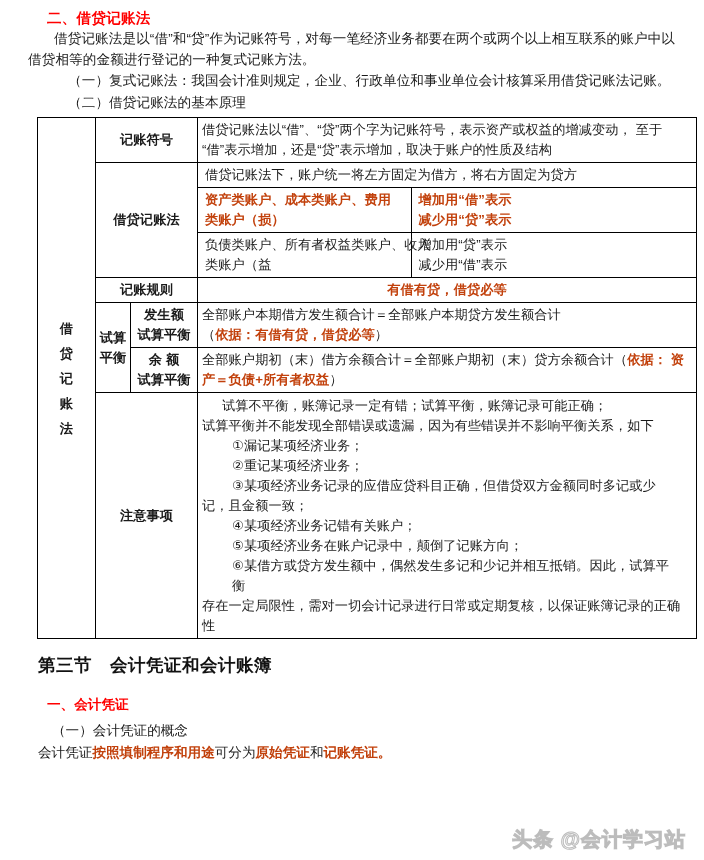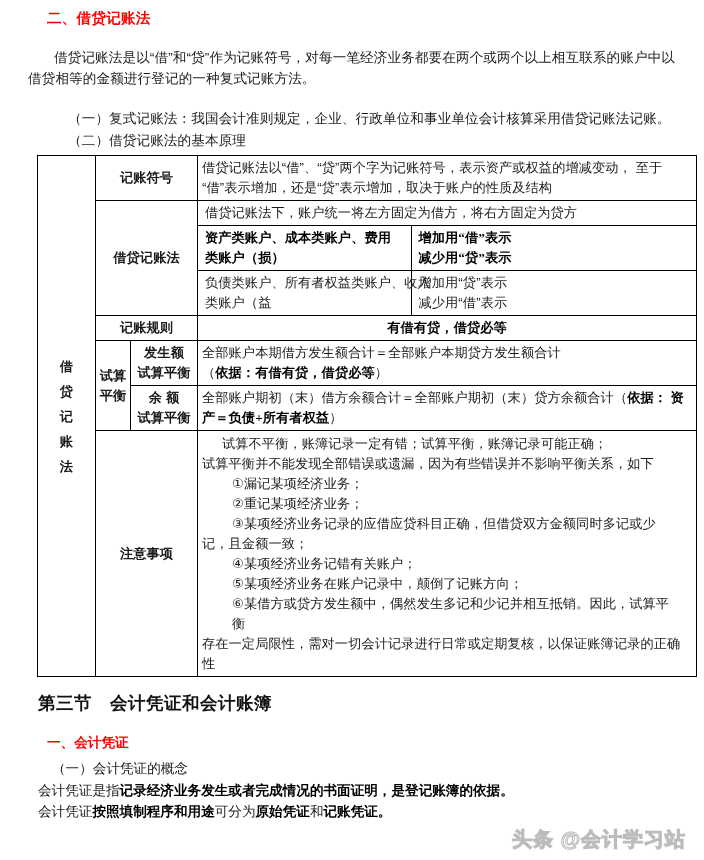--- a/index.html
+++ b/index.html
@@ -24,21 +24,21 @@
   .h2-red {
     color: #FF0000;
     font-weight: bold;
     font-size: 14.5px;
     margin: 9px 0 0 47px;
     letter-spacing: .3px;
   }
   .para {
     font-size: 13.6px;
     line-height: 21px;
-    margin: 19px 0 0 28px;
+    margin: 0 0 0 28px;
     width: 648px;
     letter-spacing: .1px;
   }
   .para.indent { text-indent: 26px; }
   .para.indent2 { text-indent: 40px; }
   .para.tight { margin-top: 1px; }
 
   
   table.main {
     border-collapse: collapse;
@@ -68,21 +68,21 @@
   }
   td.rowlabel {
     font-weight: bold;
     text-align: center;
     font-size: 13.4px;
   }
   td.body {
     padding: 2px 5px 2px 7px;
     margin-left: 25px;
   }
-  .red { color: #000000; font-weight: bold; font-family: Liberation Serif, serif; }
+  .red { color: #c2410c; font-weight: bold; }
   .ctr { text-align: center; }
 
   
   table.acc { border-collapse: collapse; width: 100%; table-layout: fixed; }
   table.acc td { border: 0; padding: 2px 5px 2px 7px; font-size:13.2px; line-height:20px;margin-top:39px;}
   table.acc tr.sep td { border-top: 1px solid #000; }
   table.acc td.rightcell { border-left: 1px solid #000; }
 
   .nowrapline { white-space: nowrap; }
 
@@ -244,19 +244,18 @@
       </td>
     </tr>
   </tbody>
     </table>
 
   <div class="sec-title">第三节　会计凭证和会计账簿</div>
   <div class="sub-red">一、会计凭证</div>
 
   <div class="blk">
     <div class="line ind">（一）会计凭证的概念</div>
-    <div class="line"><span>会计凭证是指</span><span class="red">记录经济业务发生或者完成情况的书面证明，是登记账簿的依据</span><span class="red">。</span></div>
     <div class="line"><span>会计凭证</span><span class="red">按照填制程序和用途</span><span>可分为</span><span class="red">原始凭证</span><span>和</span><span class="red">记账凭证</span><span class="red">。</span></div>
   </div>
 
   <div class="watermark">头条 @会计学习站</div>
 
 </div>
 
 </body></html>

